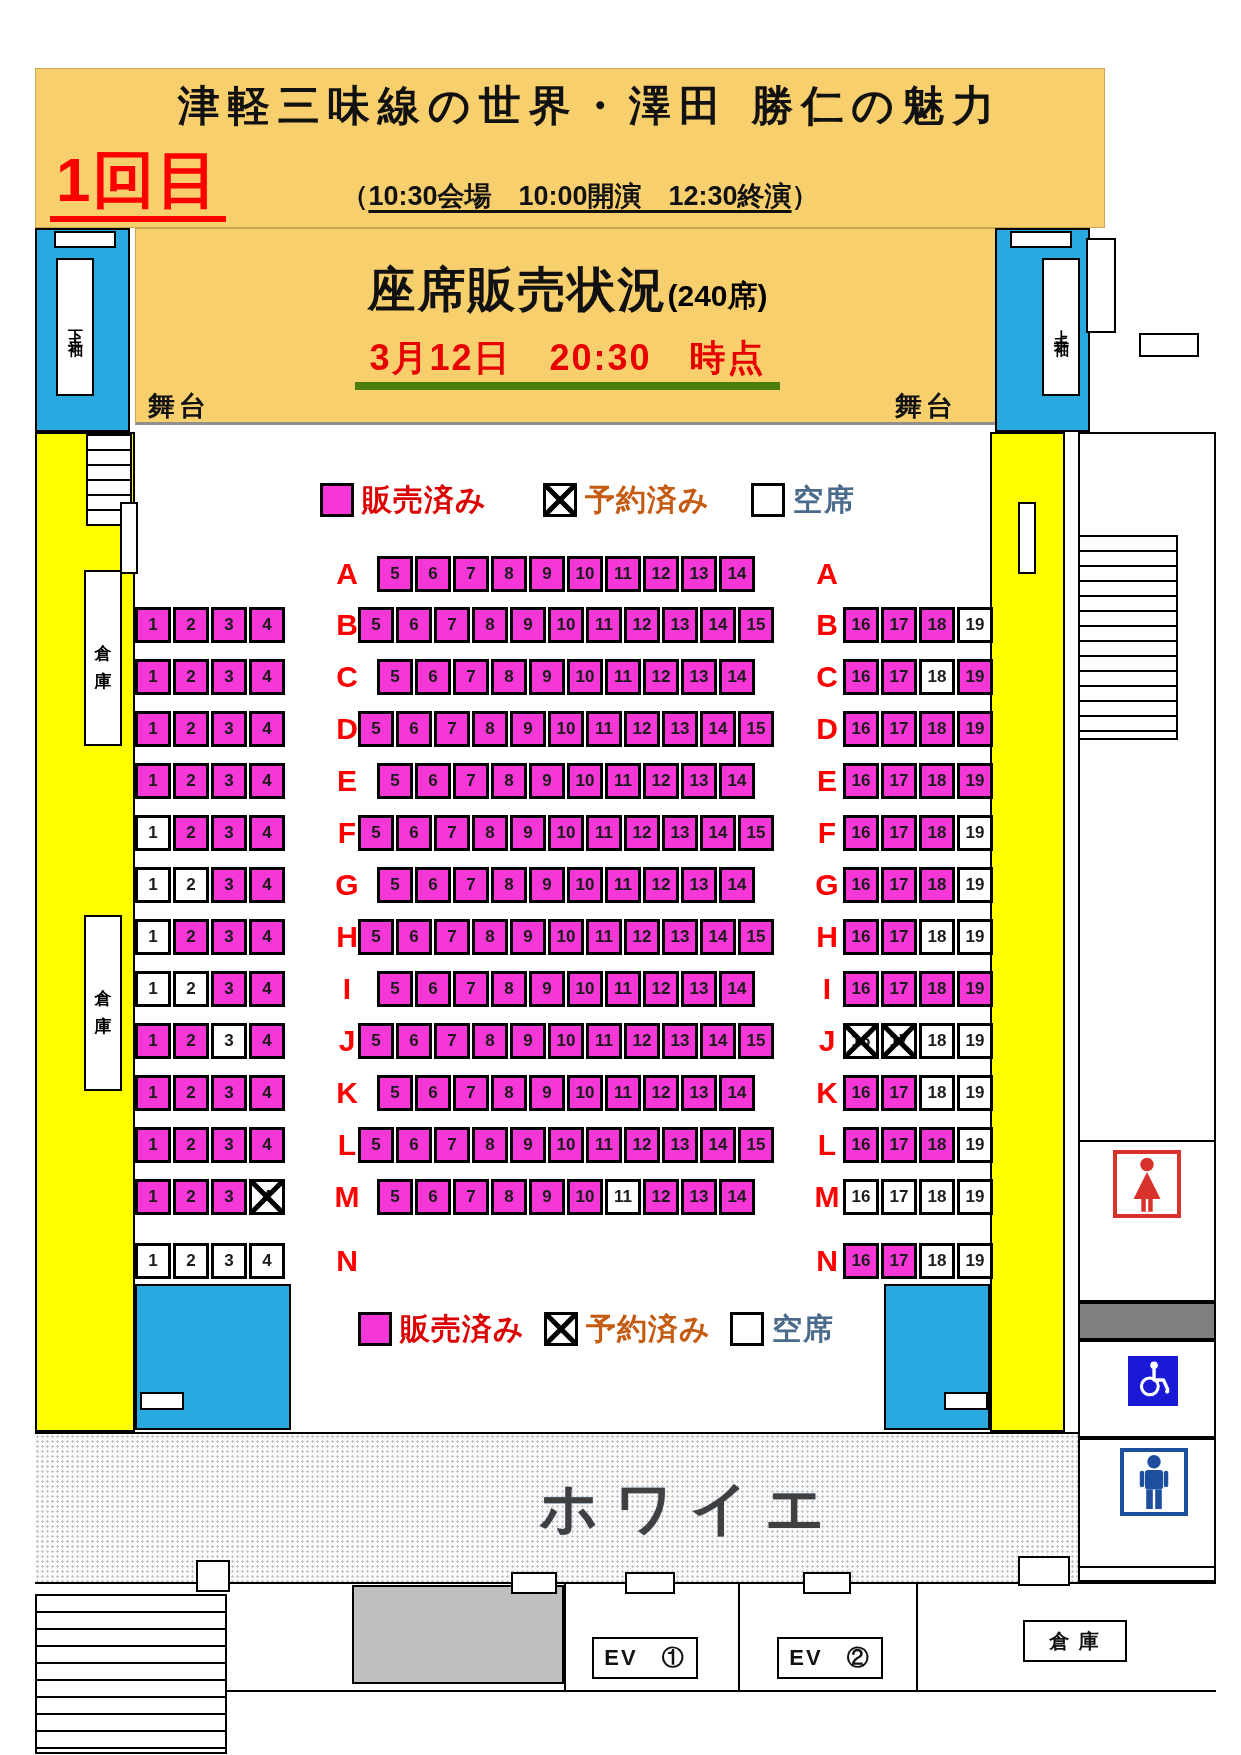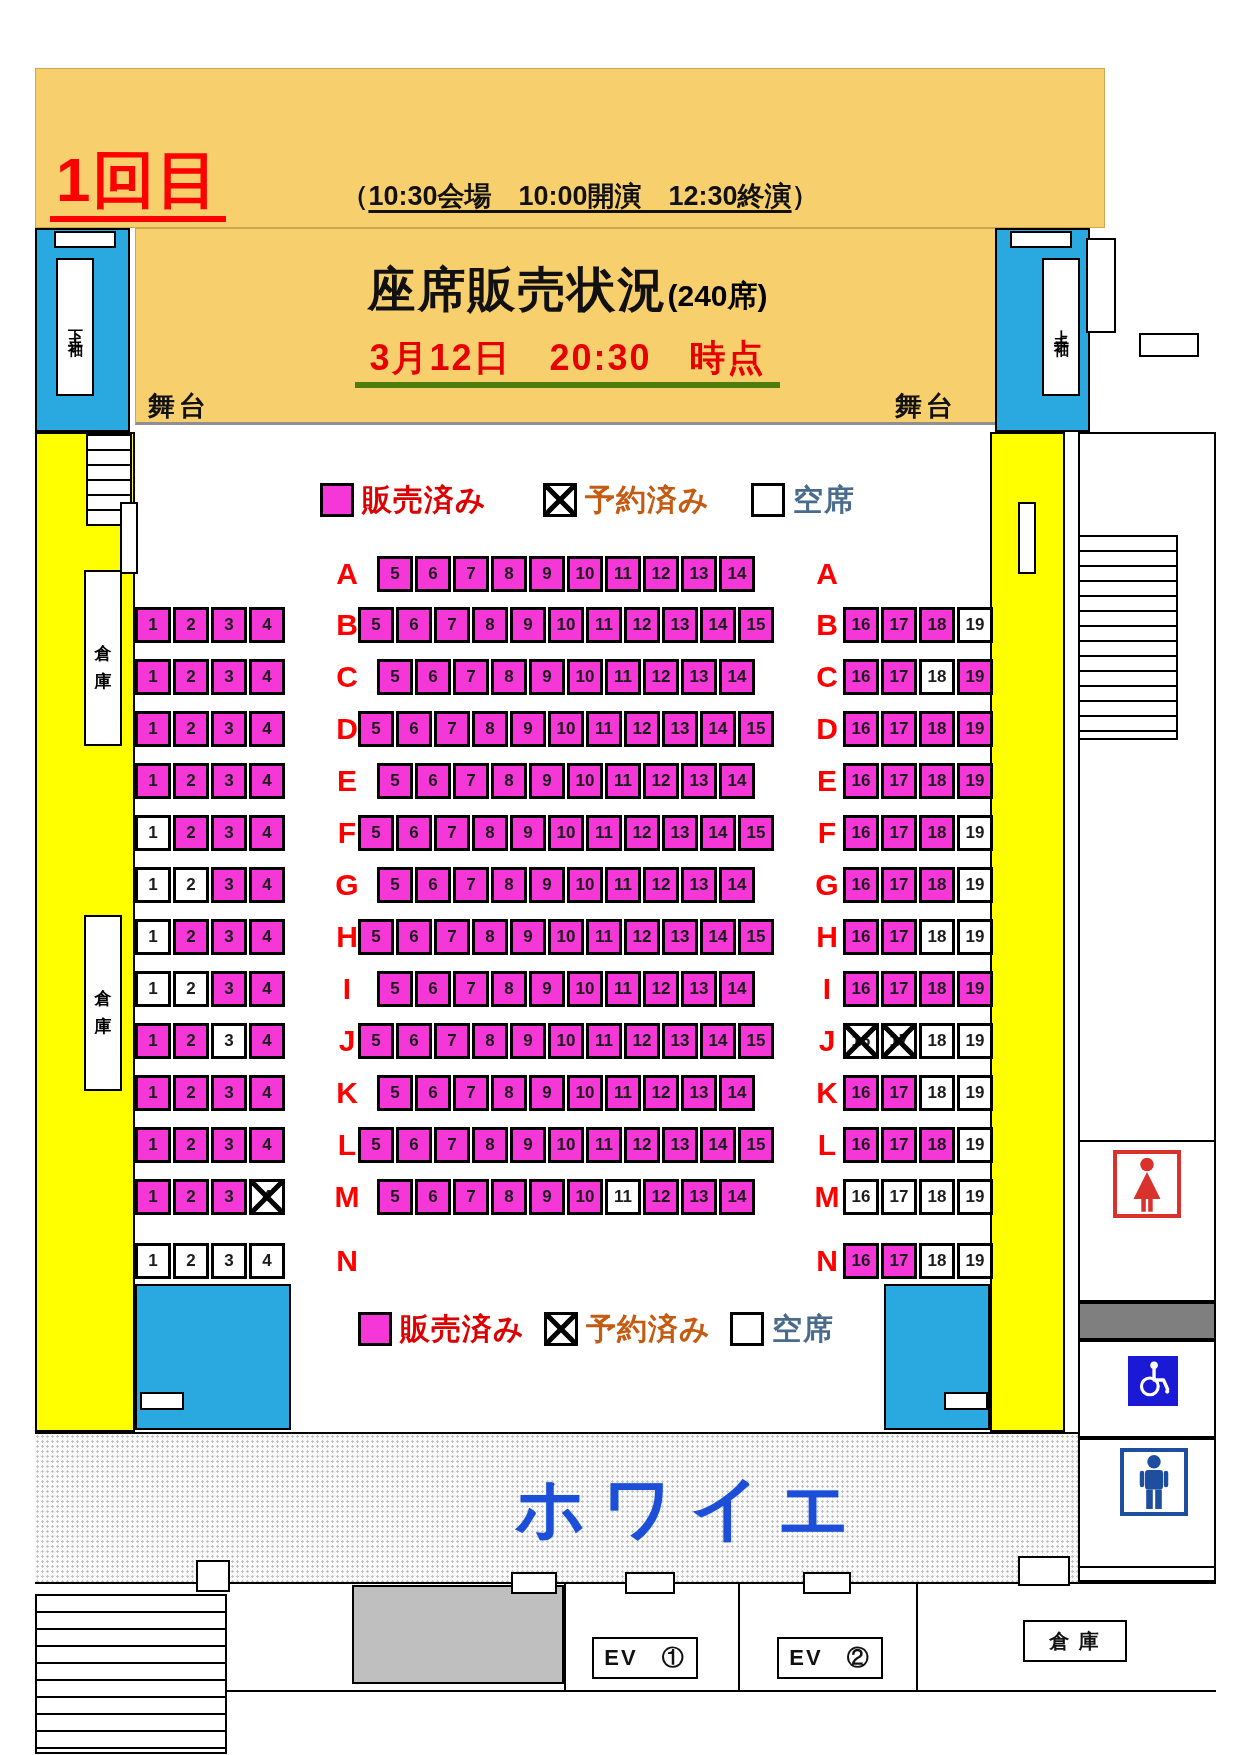--- a/index.html
+++ b/index.html
@@ -14,21 +14,21 @@
   .center{display:flex;align-items:center;justify-content:center;}
   .vtext{writing-mode:vertical-rl;text-orientation:upright;letter-spacing:6px;}
 
   .title-main{font-family:"DejaVu Serif",serif;font-weight:bold;color:#111;
               font-size:42px;letter-spacing:8px;text-align:center;}
   .session{color:#FF0000;font-weight:bold;font-size:62px;border-bottom:6px solid #FF0000;
            padding:0 6px 2px 6px;letter-spacing:2px;}
   .subline{color:#111;font-weight:bold;font-size:27px;text-align:center;}
   .status-title{color:#111;font-weight:bold;font-size:48px;letter-spacing:2px;}
   .status-cap{font-size:30px;font-weight:bold;}
-  .asof{color:#E60000;font-weight:bold;font-size:36px;border-bottom:6px solid #4d7c0f;
+  .asof{color:#E60000;font-weight:bold;font-size:36px;border-bottom:8px solid #4d7c0f;
         padding:0 14px 4px 14px;letter-spacing:2px;}
   .stage{color:#111;font-weight:bold;font-size:27px;letter-spacing:4px;}
 
   .seat{position:absolute;width:30px;height:30px;border:3px solid #000;background:#fff;
         display:flex;align-items:center;justify-content:center;overflow:hidden;
         font-weight:bold;font-size:17px;color:#1b1b1b;}
   .seat.S{background:#F637D7;}
   .seat.V{background:#fff;}
   .seat.R{background:#fff;}
   .seat.R::before,.seat.R::after{content:'';position:absolute;left:50%;top:50%;width:46px;height:5px;
@@ -44,34 +44,35 @@
   .lg-box.res::before{transform:translate(-50%,-50%) rotate(45deg);}
   .lg-box.res::after{transform:translate(-50%,-50%) rotate(-45deg);}
   .lg-text{position:absolute;height:34px;line-height:34px;font-weight:bold;font-size:30px;letter-spacing:1px;}
   .lg-text.sold{color:#DD0000;}
   .lg-text.res{color:#C55A11;}
   .lg-text.vac{color:#4A6B8C;}
 
   .foyer{background-color:#fafafa;
          background-image:radial-gradient(#c4c4c4 1.2px,transparent 1.2px);
          background-size:5px 5px;border-top:2px solid #000;}
-  .foyer-text{color:#1d4ed8;font-weight:bold;font-size:70px;letter-spacing:16px;
+  .foyer-text{color:#404040;font-weight:bold;font-size:58px;letter-spacing:16px;
          text-shadow:0 0 1px #6d9fd6;}
   .roomlabel{font-weight:bold;font-size:22px;color:#111;letter-spacing:2px;}
   .graybar{background:#7F7F7F;border:2px solid #000;}
 </style>
 </head>
 <body>
 
 <div class="page">
 
   <div class="abs gold" style="left:35px;top:68px;width:1070px;height:160px;"></div>
   <div class="abs" style="left:50px;top:138px;">
     <span class="session">1回目</span>
   </div>
+  <div class="abs title-main" style="left:150px;top:78px;width:880px;">津軽三味線の世界・澤田 勝仁の魅力</div>
   <div class="abs subline" style="left:250px;top:178px;width:660px;">
     <span>（</span><span style="text-decoration:underline;text-decoration-thickness:3px;text-underline-offset:5px;">10:30会場　10:00開演　12:30終演</span><span>）</span>
   </div>
 
   <div class="abs gold" style="left:135px;top:228px;width:865px;height:197px;border-bottom:3px solid #8f8f8f;"></div>
   <div class="abs" style="left:135px;top:258px;width:865px;text-align:center;">
     <span class="status-title">座席販売状況</span><span class="status-cap">(240席)</span>
   </div>
   <div class="abs" style="left:135px;top:334px;width:865px;text-align:center;">
     <span class="asof">3月12日　20:30　時点</span>

